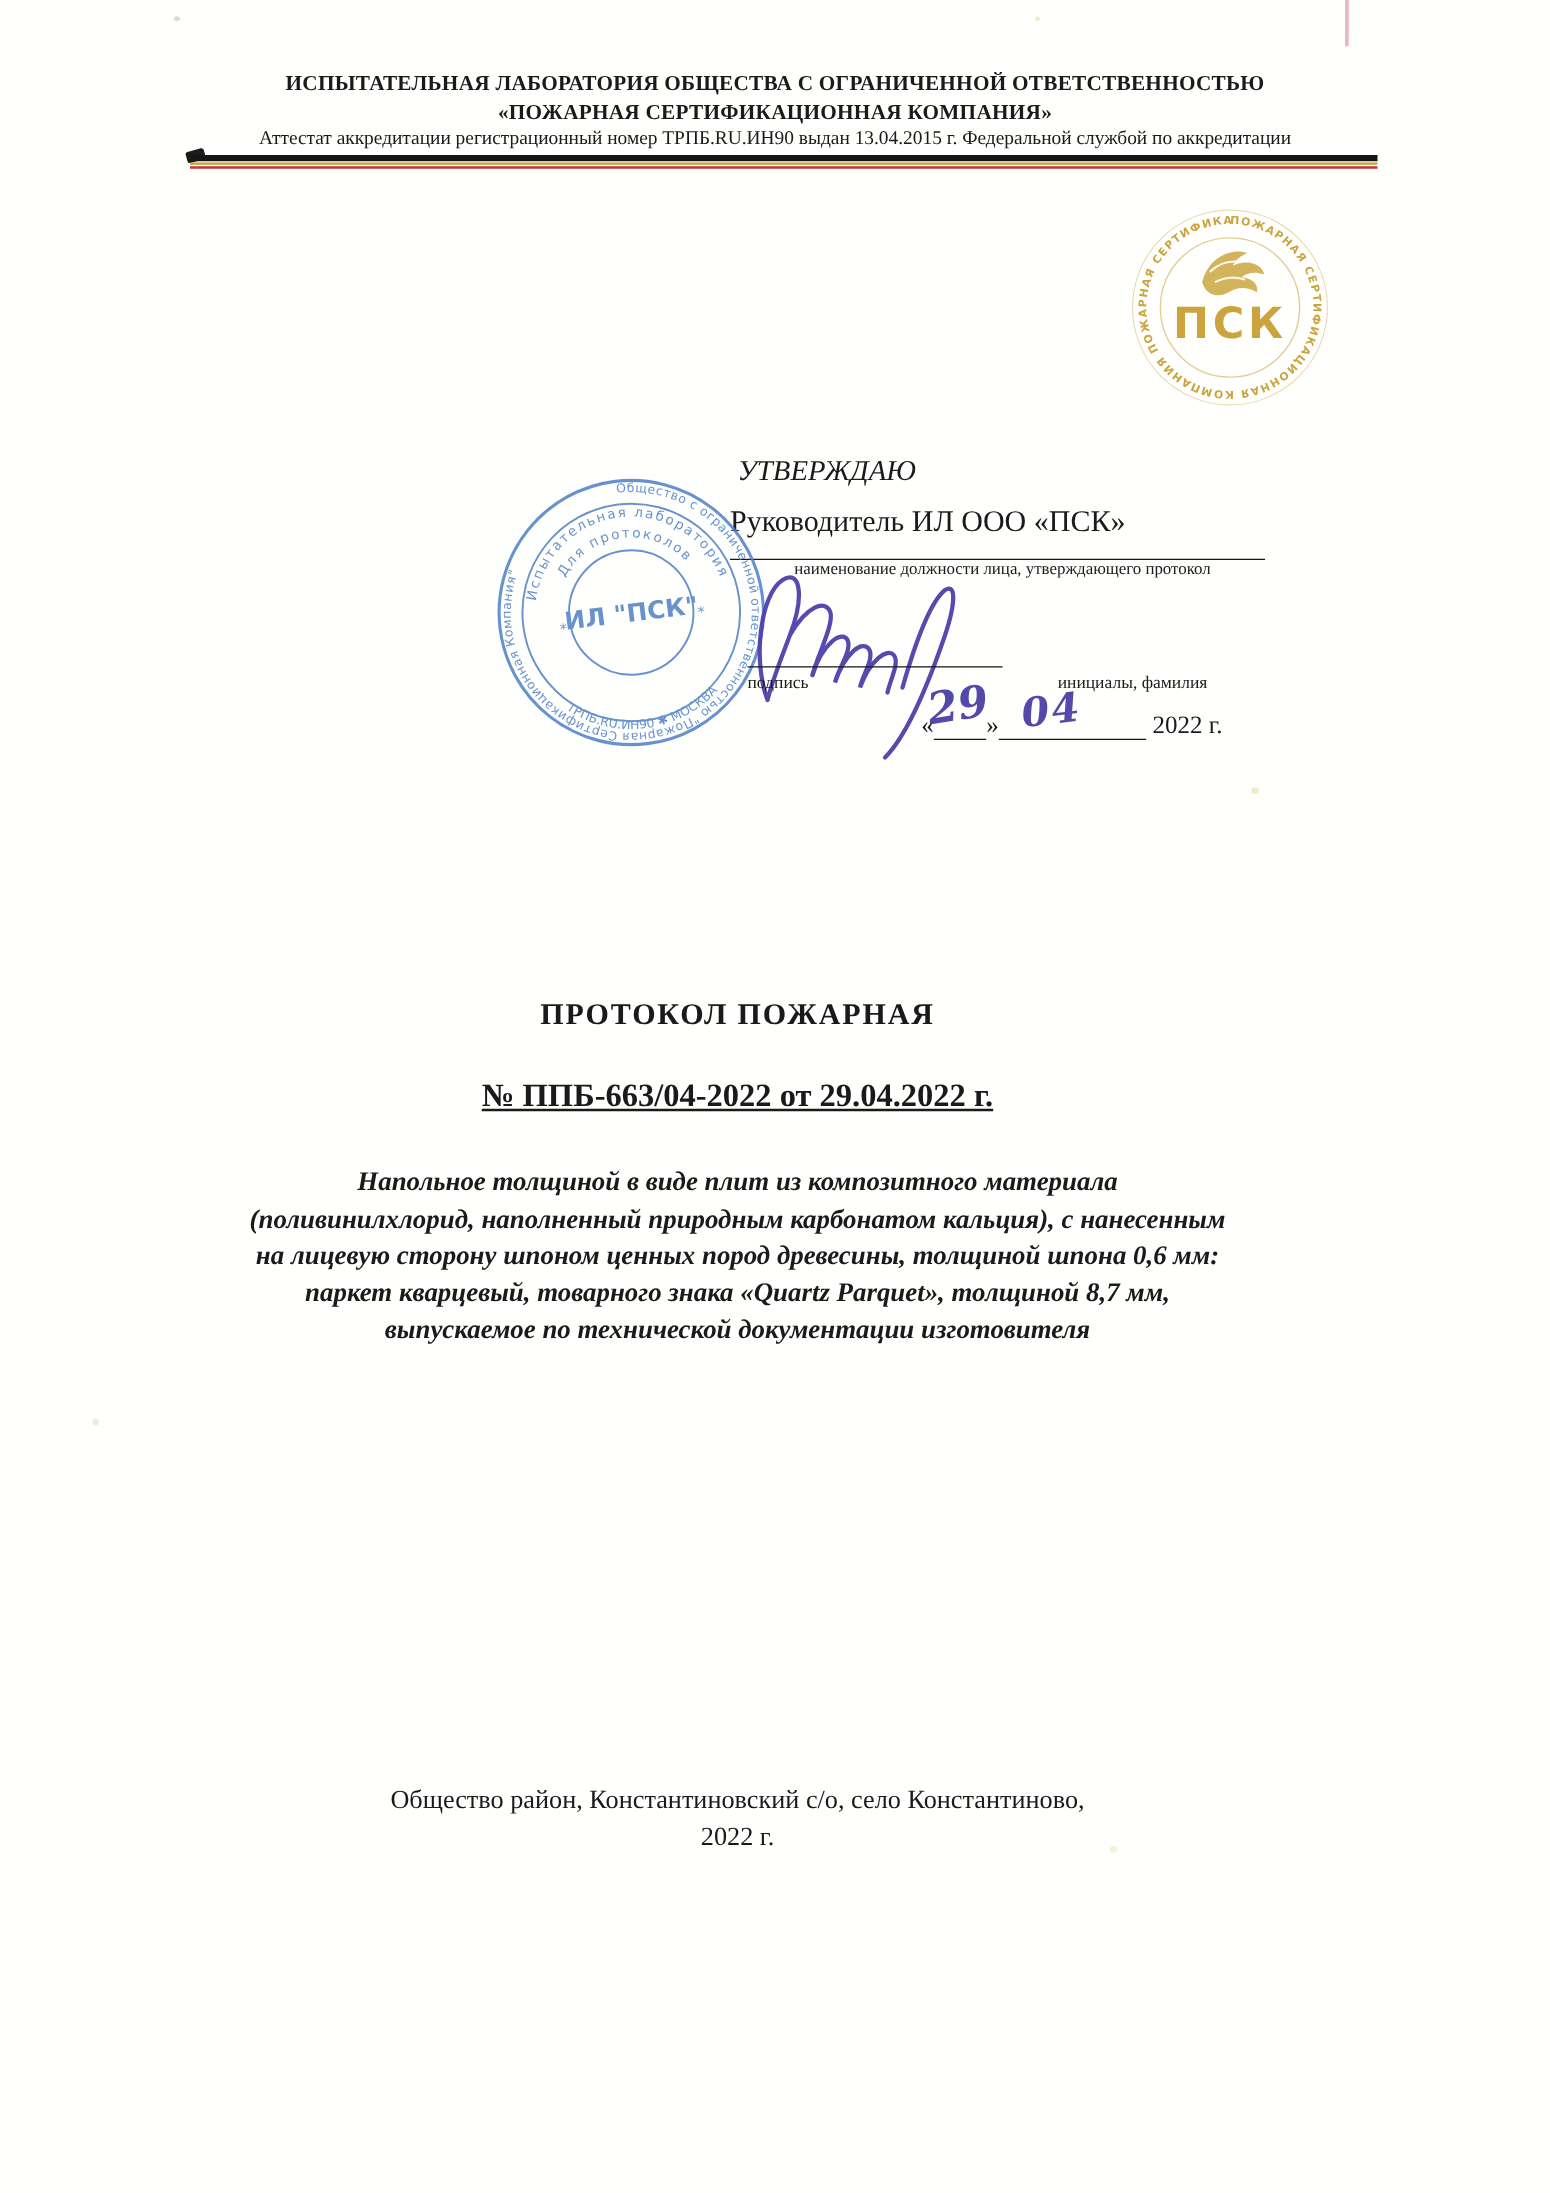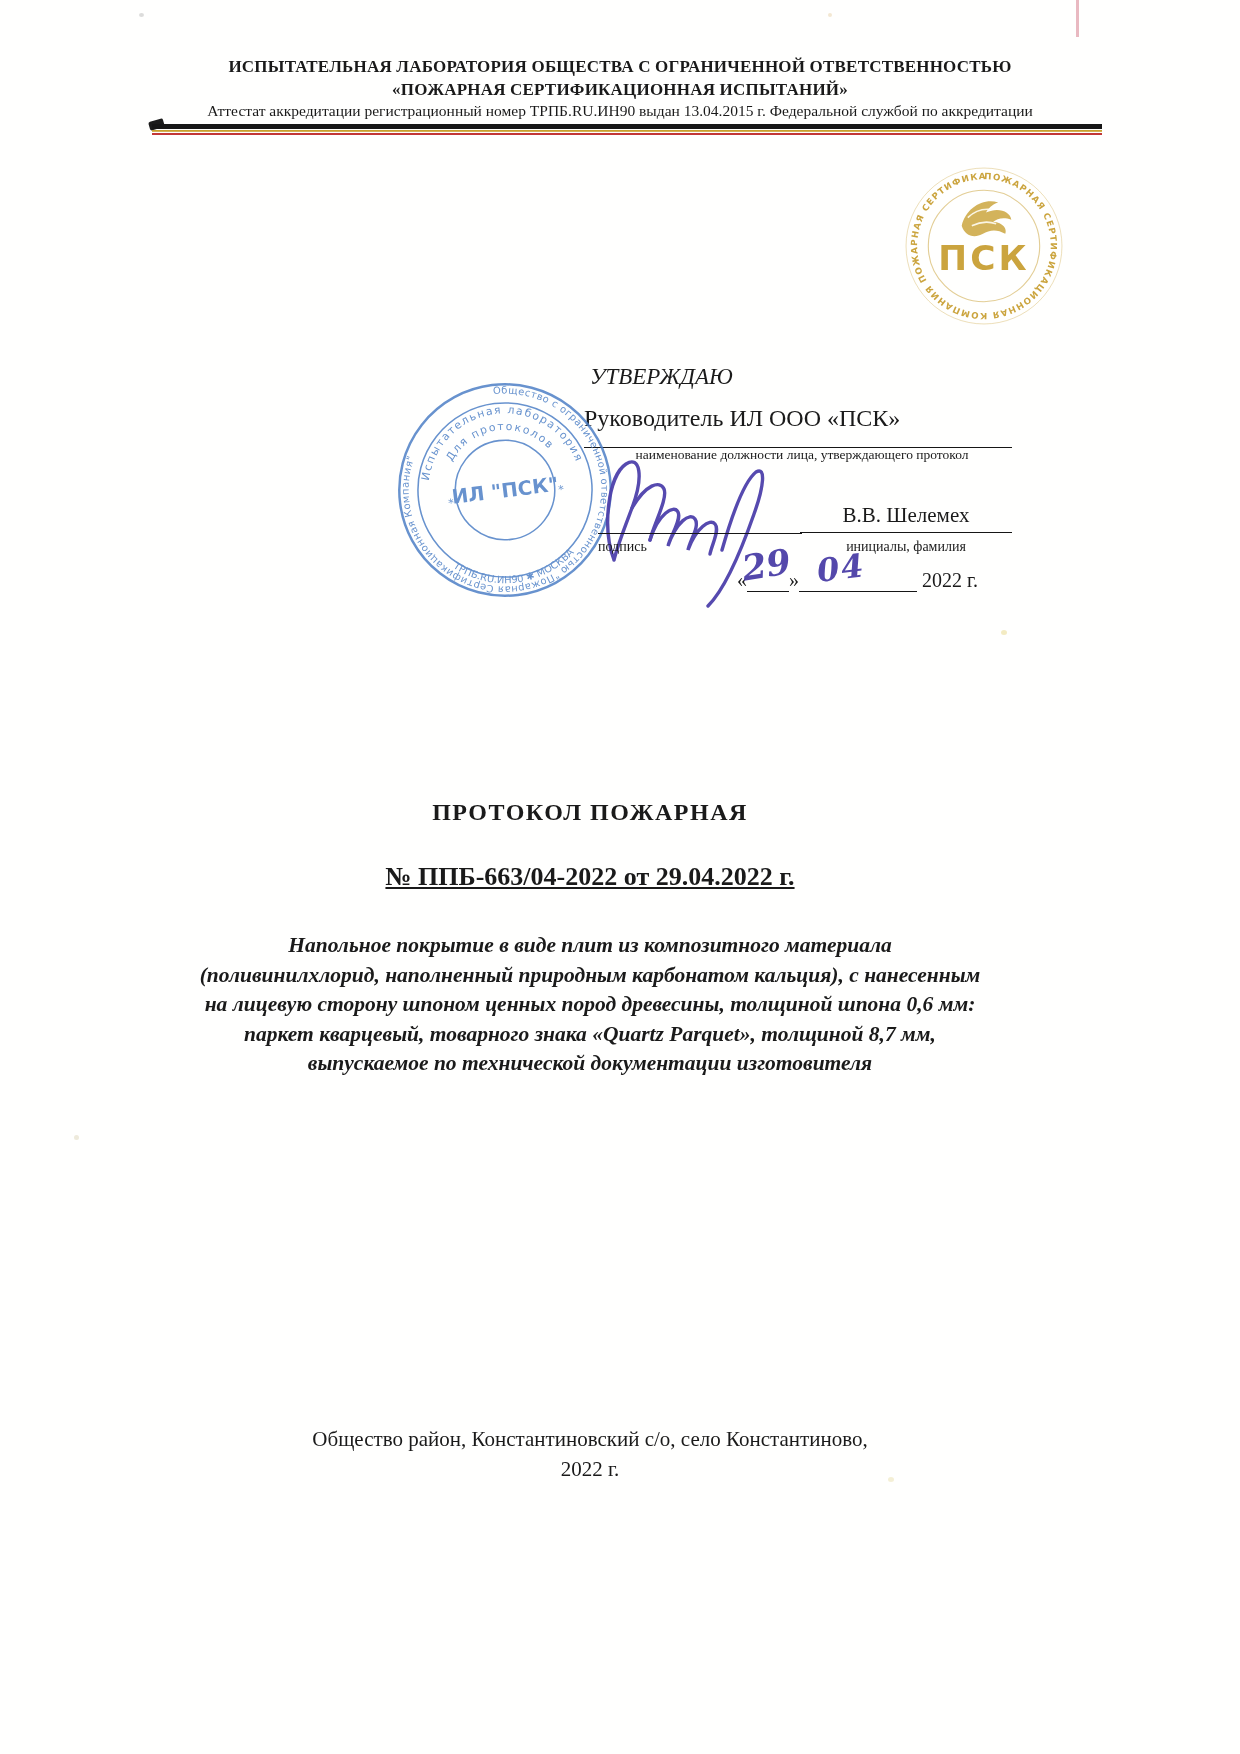--- a/index.html
+++ b/index.html
@@ -54,21 +54,21 @@
   #speck4{left:888px;top:1477px;width:6px;height:5px;background:#e6dca4;opacity:.45;}
   #speck5{left:828px;top:13px;width:4px;height:4px;background:#e0c690;opacity:.4;}
   text{font-family:"DejaVu Sans",sans-serif;}
 </style>
 </head>
 <body>
 
 <div class="page">
 
   <div class="abs hdr" id="hdr1">ИСПЫТАТЕЛЬНАЯ ЛАБОРАТОРИЯ ОБЩЕСТВА С ОГРАНИЧЕННОЙ ОТВЕТСТВЕННОСТЬЮ</div>
-  <div class="abs hdr" id="hdr2">«ПОЖАРНАЯ СЕРТИФИКАЦИОННАЯ ИСПЫТАНИЙ»</div>
+  <div class="abs hdr" id="hdr2">«ПОЖАРНАЯ СЕРТИФИКАЦИОННАЯ КОМПАНИЯ»</div>
   <div class="abs hdr" id="hdr3">Аттестат аккредитации регистрационный номер ТРПБ.RU.ИН90 выдан 13.04.2015 г. Федеральной службой по аккредитации</div>
   <div class="abs divider-blob"></div>
   <div class="abs divider"></div>
 
   <svg class="abs gold-seal" viewBox="0 0 160 160">
     <circle cx="80" cy="80" r="77" fill="none" stroke="#c79d2e" stroke-width="0.8" opacity="0.45"></circle>
     <circle cx="80" cy="80" r="55" fill="none" stroke="#c79d2e" stroke-width="1.1" opacity="0.55"></circle>
     <path id="sealRing" d="M 80,14 A 66,66 0 0 1 80,146 A 66,66 0 0 1 80,14" fill="none"></path>
     <text font-size="8.6" font-weight="bold" fill="#c79d2e" letter-spacing="1.1">
       <textPath href="#sealRing">ПОЖАРНАЯ СЕРТИФИКАЦИОННАЯ КОМПАНИЯ    ПОЖАРНАЯ СЕРТИФИКАЦИОННАЯ КОМПАНИЯ</textPath>
@@ -115,38 +115,37 @@
     <g fill="none" stroke="#4e41ab" stroke-width="3.4" stroke-linecap="round" opacity="0.95">
       <path d="M26,118 C14,86 20,34 38,22 C52,13 56,34 44,66 C38,82 30,102 26,118"></path>
       <path d="M44,66 C58,42 72,38 76,47 C80,56 66,82 62,98"></path>
       <path d="M62,98 C70,72 86,62 90,70 C94,78 82,94 80,104 C88,80 102,70 107,77 C112,84 102,98 100,108 C108,86 122,76 127,82 C132,88 124,102 122,112"></path>
       <path d="M134,108 C146,66 158,38 168,30 C178,24 176,44 166,72 C152,112 136,148 120,164"></path>
     </g>
   </svg>
 
   <div class="abs" id="sig-line"></div>
   <div class="abs" id="sig-caption">подпись</div>
-  <div class="abs" id="name-line">В.В. Шелемех</div>
   <div class="abs" id="name-caption">инициалы, фамилия</div>
 
   <div class="abs" id="date-row">
     <span>«</span>
     <span class="ul" id="day-ul"></span>
     <span>»</span>
     <span class="ul" id="long-ul"></span>
     <span id="date-year">2022 г.</span>
   </div>
   <div class="hand" id="hand-day">29</div>
   <div class="hand" id="hand-month">04</div>
 
   <div class="abs centered" id="doc-title">ПРОТОКОЛ ПОЖАРНАЯ</div>
   <div class="abs centered" id="doc-number">№ ППБ-663/04-2022 от 29.04.2022 г.</div>
 
   <div class="abs centered" id="description">
-      <div>Напольное покрытие в виде плит из композитного материала</div>
+      <div>Напольное толщиной в виде плит из композитного материала</div>
       <div>(поливинилхлорид, наполненный природным карбонатом кальция), с нанесенным</div>
       <div>на лицевую сторону шпоном ценных пород древесины, толщиной шпона 0,6 мм:</div>
       <div>паркет кварцевый, товарного знака «Quartz Parquet», толщиной 8,7 мм,</div>
       <div>выпускаемое по технической документации изготовителя</div>
     </div>
 
   <div class="abs centered" id="footer">
     <div>Общество район, Константиновский с/о, село Константиново,</div>
     <div>2022 г.</div>
   </div>

